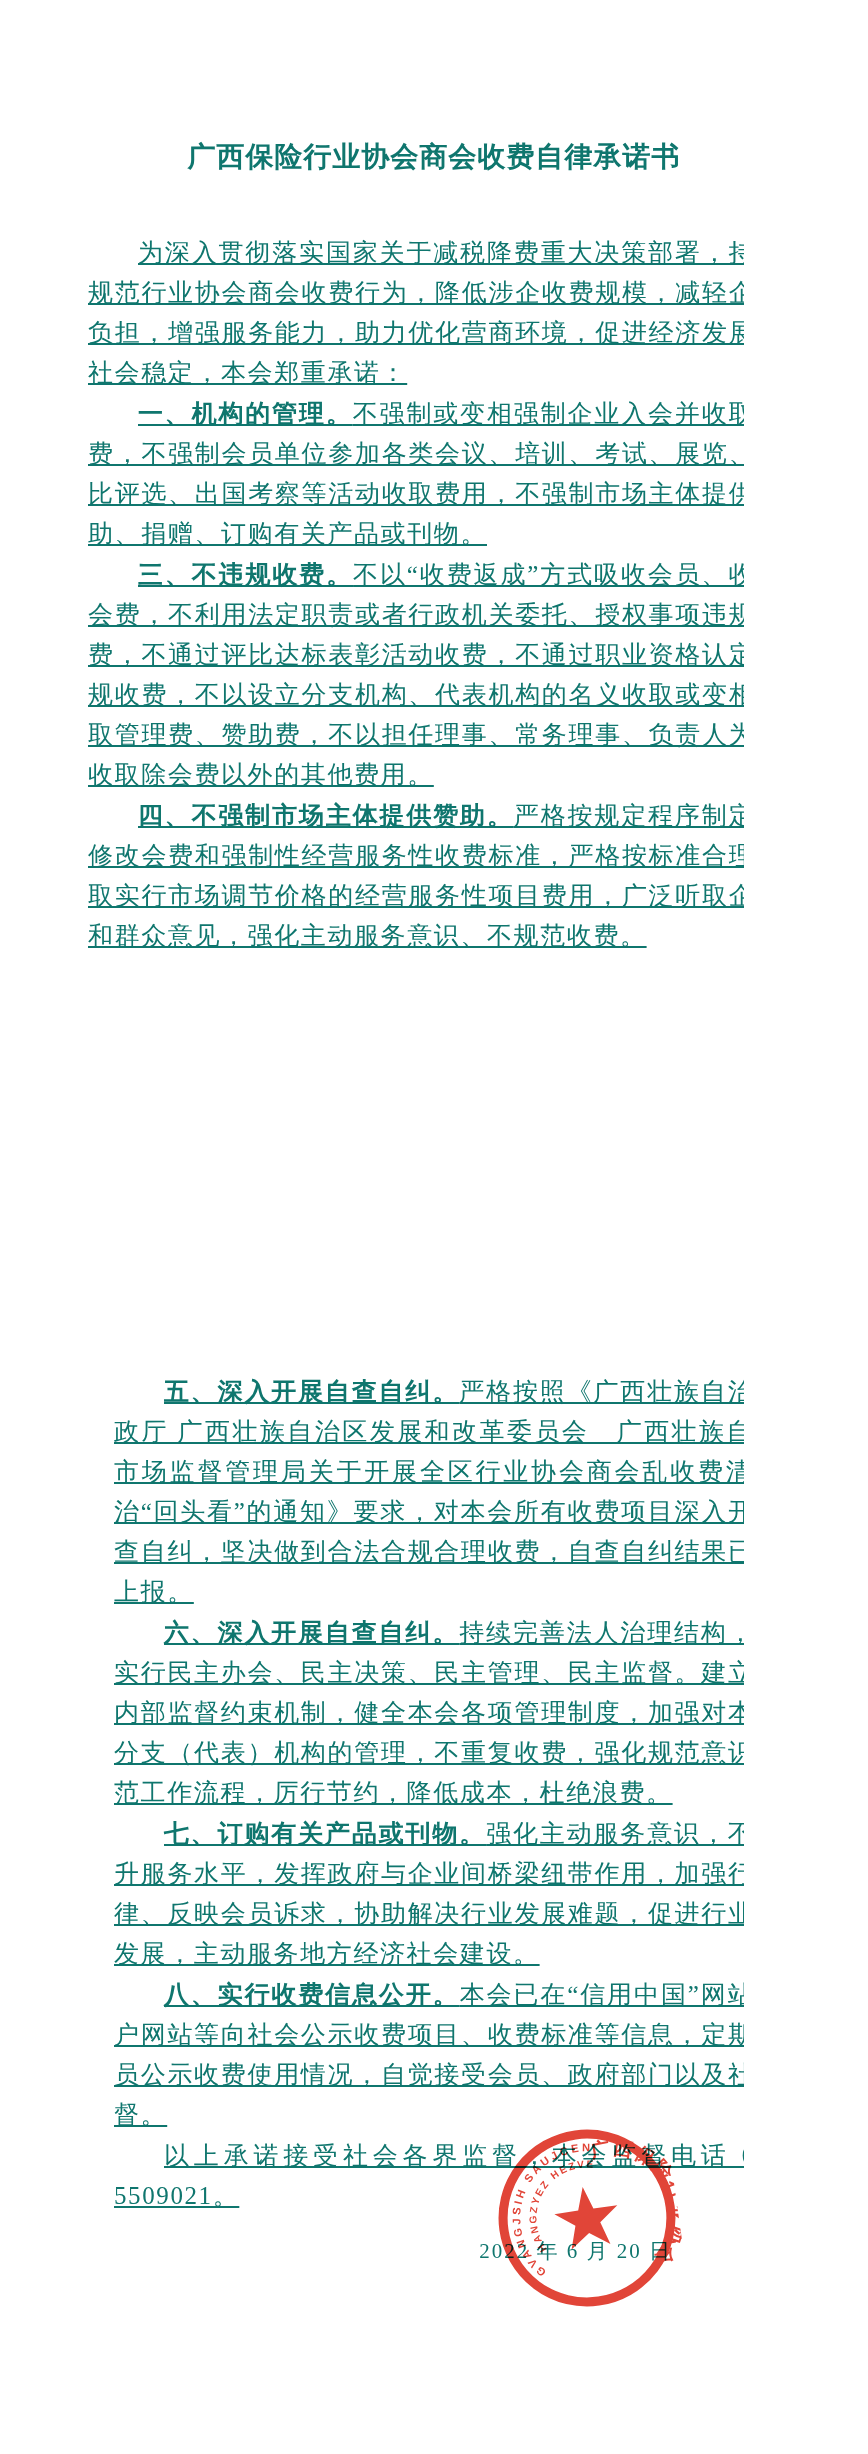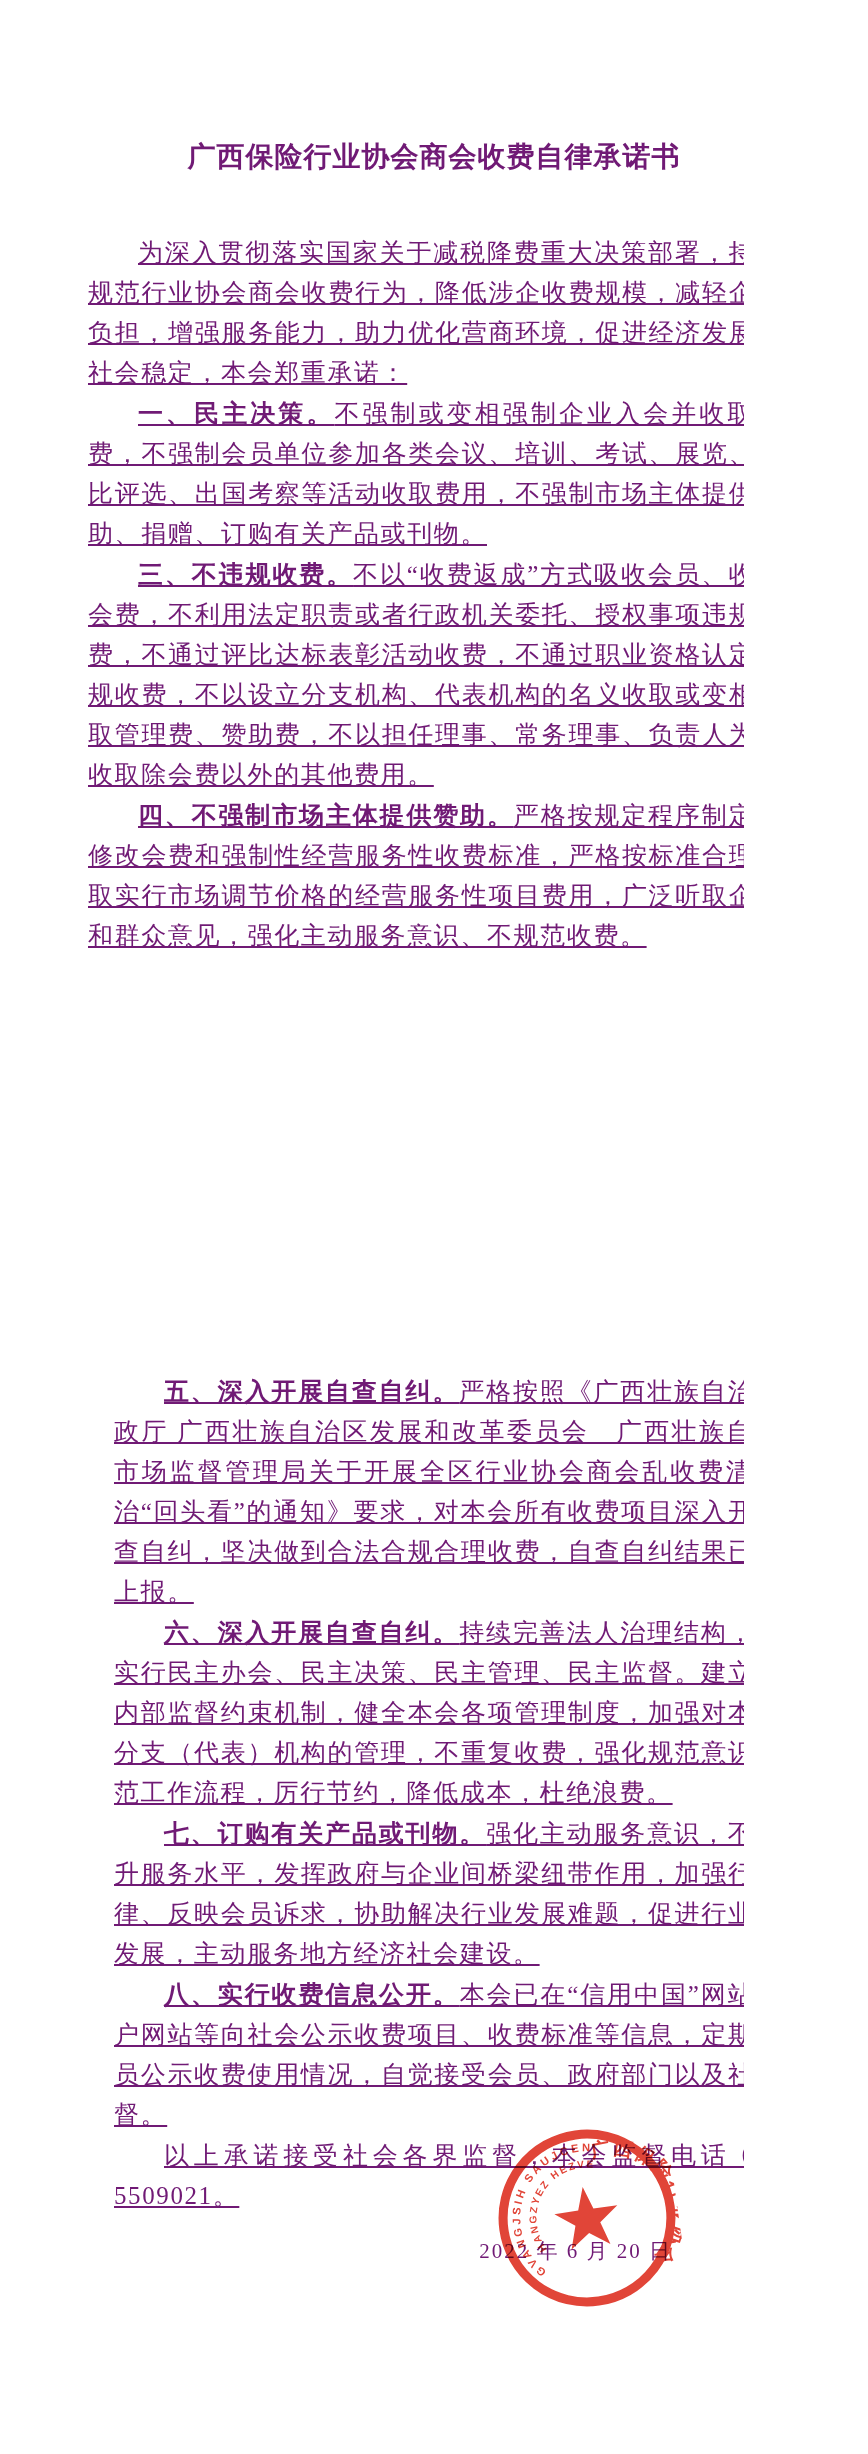--- a/index.html
+++ b/index.html
@@ -1,18 +1,18 @@
 <!DOCTYPE html>
 <html><head>
 <meta charset="utf-8">
 <style>
   html,body { margin:0; padding:0; background:#ffffff; }
   .page {
     position:relative; width:744px; height:2454px; background:#ffffff;
-    font-family:"Liberation Serif", serif; color:#701a75; overflow:hidden;
+    font-family:"Liberation Serif", serif; color:#0f766e; overflow:hidden;
   }
   .doc-title {
     position:absolute; top:138px; left:0; width:868px;
     text-align:center; font-size:28px; font-weight:bold; letter-spacing:1px;
   }
   .text-block {
     position:absolute; left:88px; width:694px;
     font-size:25px; line-height:40px; letter-spacing:1.6px;
     text-align:justify;
     text-decoration:underline;
@@ -33,21 +33,21 @@
 </style>
 </head>
 <body>
 
 <div class="page">
 
   <div class="doc-title">广西保险行业协会商会收费自律承诺书</div>
 
   <div class="text-block" id="block1">
     <p><span class="lead"></span><span>为深入贯彻落实国家关于减税降费重大决策部署，持续规范行业协会商会收费行为，降低涉企收费规模，减轻企业负担，增强服务能力，助力优化营商环境，促进经济发展和社会稳定，本会郑重承诺：</span></p>
-    <p><span class="lead">一、民主决策。</span><span>不强制或变相强制企业入会并收取会费，不强制会员单位参加各类会议、培训、考试、展览、评比评选、出国考察等活动收取费用，不强制市场主体提供赞助、捐赠、订购有关产品或刊物。</span></p>
+    <p><span class="lead">一、机构的管理。</span><span>不强制或变相强制企业入会并收取会费，不强制会员单位参加各类会议、培训、考试、展览、评比评选、出国考察等活动收取费用，不强制市场主体提供赞助、捐赠、订购有关产品或刊物。</span></p>
     <p><span class="lead">三、不违规收费。</span><span>不以“收费返成”方式吸收会员、收取会费，不利用法定职责或者行政机关委托、授权事项违规收费，不通过评比达标表彰活动收费，不通过职业资格认定违规收费，不以设立分支机构、代表机构的名义收取或变相收取管理费、赞助费，不以担任理事、常务理事、负责人为名收取除会费以外的其他费用。</span></p>
     <p><span class="lead">四、不强制市场主体提供赞助。</span><span>严格按规定程序制定、修改会费和强制性经营服务性收费标准，严格按标准合理收取实行市场调节价格的经营服务性项目费用，广泛听取企业和群众意见，强化主动服务意识、不规范收费。</span></p>
   </div>
 
   <div class="text-block" id="block2">
     <p><span class="lead">五、深入开展自查自纠。</span><span>严格按照《广西壮族自治区民政厅 广西壮族自治区发展和改革委员会　广西壮族自治区市场监督管理局关于开展全区行业协会商会乱收费清理整治“回头看”的通知》要求，对本会所有收费项目深入开展自查自纠，坚决做到合法合规合理收费，自查自纠结果已及时上报。</span></p>
     <p><span class="lead">六、深入开展自查自纠。</span><span>持续完善法人治理结构，严格实行民主办会、民主决策、民主管理、民主监督。建立健全内部监督约束机制，健全本会各项管理制度，加强对本会各分支（代表）机构的管理，不重复收费，强化规范意识，规范工作流程，厉行节约，降低成本，杜绝浪费。</span></p>
     <p><span class="lead">七、订购有关产品或刊物。</span><span>强化主动服务意识，不断提升服务水平，发挥政府与企业间桥梁纽带作用，加强行业自律、反映会员诉求，协助解决行业发展难题，促进行业规范发展，主动服务地方经济社会建设。</span></p>
     <p><span class="lead">八、实行收费信息公开。</span><span>本会已在“信用中国”网站、门户网站等向社会公示收费项目、收费标准等信息，定期向会员公示收费使用情况，自觉接受会员、政府部门以及社会监督。</span></p>
     <p><span class="lead"></span><span>以上承诺接受社会各界监督，本会监督电话 0771-5509021。</span></p>

